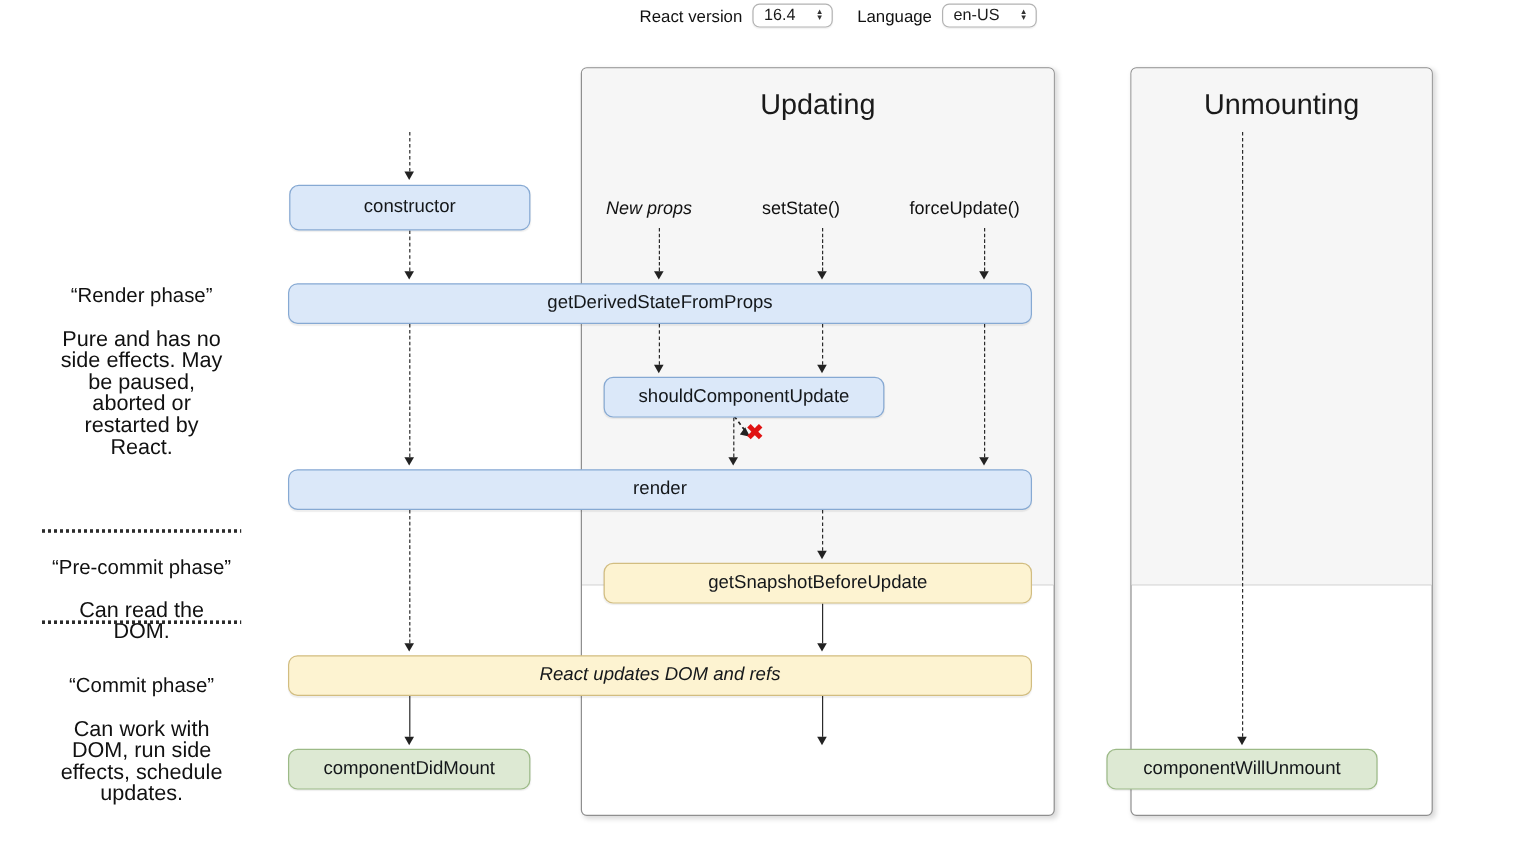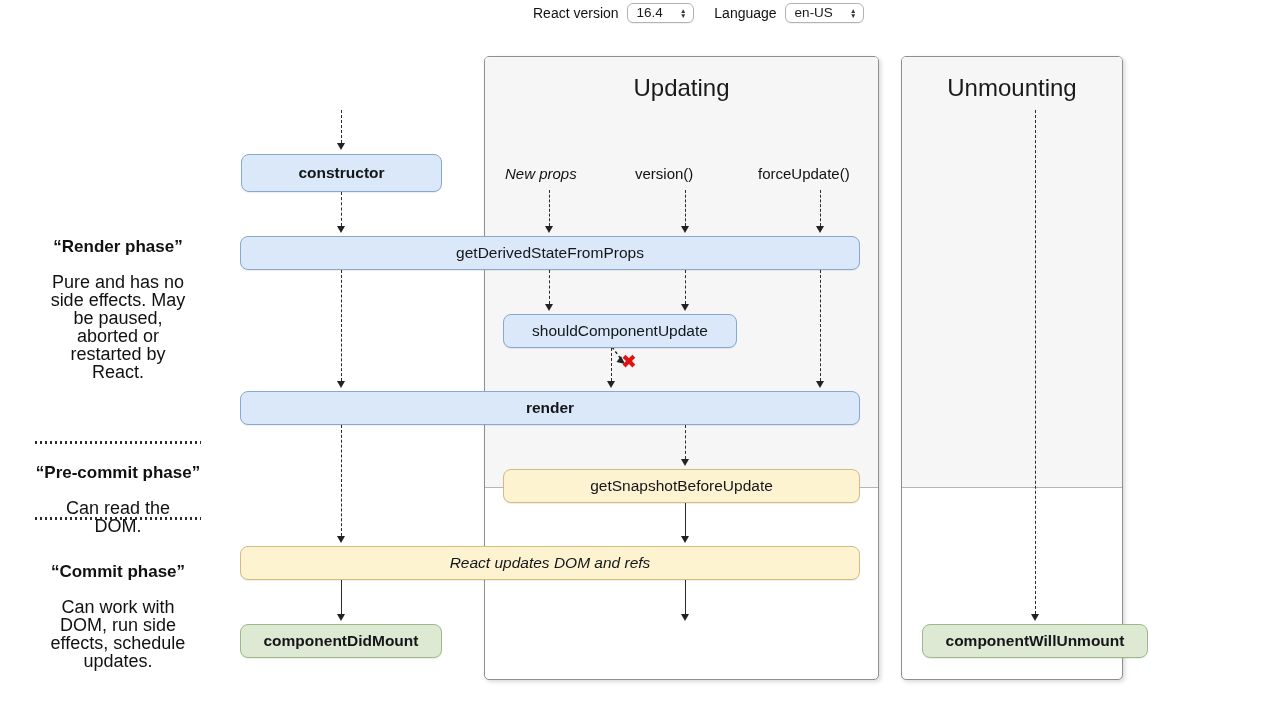--- a/index.html
+++ b/index.html
@@ -9,40 +9,40 @@
   
   .topbar{position:absolute;left:533px;top:3px;display:flex;align-items:center;gap:8px;font-size:14px;}
   .topbar .lbl{color:#111;}
   .topbar .lbl.second{margin-left:12px;}
   .select{display:inline-flex;align-items:center;gap:17px;border:1px solid #b3b3b3;border-radius:6px;
     background:#fff;padding:1px 7px 2px 9px;font-size:13.5px;cursor:default;box-shadow:0 1px 1px rgba(0,0,0,0.06);}
   .stepper{display:inline-flex;flex-direction:column;line-height:5px;font-size:6.5px;color:#333;}
 
   
   .phase{position:absolute;left:28px;width:180px;text-align:center;}
-  .phase h3{margin:0 0 6px 0;font-size:17px;font-weight:bold;color:#111;}
+  .phase h3{margin:0 0 6px 0;font-size:17px;font-weight:normal;color:#111;}
   .phase p{margin:16px;font-size:18px;line-height:18px;color:#111;}
   .dotline{position:absolute;left:35px;width:166px;height:3px;
     background:repeating-linear-gradient(90deg,#2b2b2b 0 2.5px,transparent 2.5px 5px);}
 
   
   .panel{position:absolute;top:56px;height:624px;background:#fff;border:1px solid #8f8f8f;
     border-radius:5px;box-shadow:2px 2px 4px rgba(0,0,0,0.15);box-sizing:border-box;}
   .panel .shade{position:absolute;left:0;right:0;top:0;height:430px;
     background:var(--panel-bg,#f6f6f6);border-bottom:1px solid #b5b5b5;border-radius:4px 4px 0 0;}
   .panel-title{position:absolute;left:0;right:0;top:17px;text-align:center;font-size:24px;color:#1a1a1a;}
 
   
   .node{position:absolute;display:flex;align-items:center;justify-content:center;
     font-size:15.5px;border-radius:8px;box-sizing:border-box;border:1px solid;color:#14171a;
     box-shadow:0 1px 1px rgba(0,0,0,0.07);}
   .node.blue{background:var(--node-blue-fill,#dbe8f9);border-color:var(--node-blue-border,#86a9d3);}
   .node.yellow{background:var(--node-yellow-fill,#fdf3d1);border-color:var(--node-yellow-border,#d2bd80);}
   .node.green{background:var(--node-green-fill,#dde9d3);border-color:var(--node-green-border,#9cba87);}
-  .bold{font-weight:bold;}
+  .bold{font-weight:normal;}
   .ital{font-style:italic;}
 
   
   .trigger{position:absolute;top:165px;text-align:left;font-size:15px;color:#111;}
 
   
   .arr{position:absolute;width:0;}
   .arr.dashed{border-left:1.4px dashed #2b2b2b;}
   .arr.solid{border-left:1.6px solid #2b2b2b;}
   .arr::after{content:'';position:absolute;left:-4.6px;bottom:-7px;
@@ -87,27 +87,27 @@
   <div class="dotline" style="top:517px"></div>
   <div class="phase" style="top:562px">
     <h3>“Commit phase”</h3>
     <p>Can work with DOM, run side effects, schedule updates.</p>
   </div>
 
   <div class="panel" style="left:484px;width:395px">
     <div class="shade"></div>
     <div class="panel-title">Updating</div>
   </div>
-  <div class="panel" style="left:901px;width:222px">
+  <div class="panel" style="left:942px;width:252px">
     <div class="shade"></div>
     <div class="panel-title">Unmounting</div>
   </div>
 
   <div class="trigger ital" style="left:505px;width:105px">New props</div>
-  <div class="trigger" style="left:635px;width:100px">version()</div>
+  <div class="trigger" style="left:635px;width:100px">setState()</div>
   <div class="trigger" style="left:758px;width:100px">forceUpdate()</div>
 
   <div class="arr dashed" style="left:341px;top:110px;height:33px"></div>
   <div class="arr dashed" style="left:341px;top:192px;height:34px"></div>
   <div class="arr dashed" style="left:341px;top:270px;height:111px"></div>
   <div class="arr dashed" style="left:341px;top:425px;height:111px"></div>
   <div class="arr dashed" style="left:549px;top:190px;height:36px"></div>
   <div class="arr dashed" style="left:685px;top:190px;height:36px"></div>
   <div class="arr dashed" style="left:820px;top:190px;height:36px"></div>
   <div class="arr dashed" style="left:549px;top:270px;height:34px"></div>

